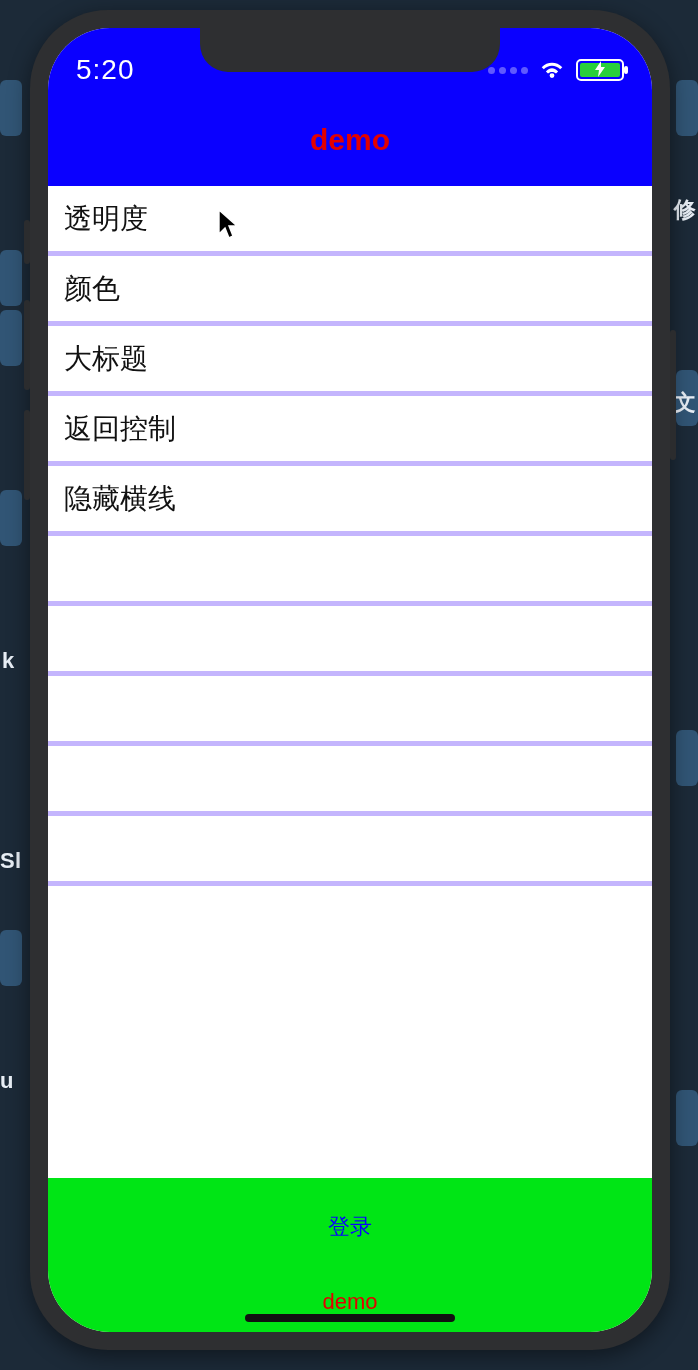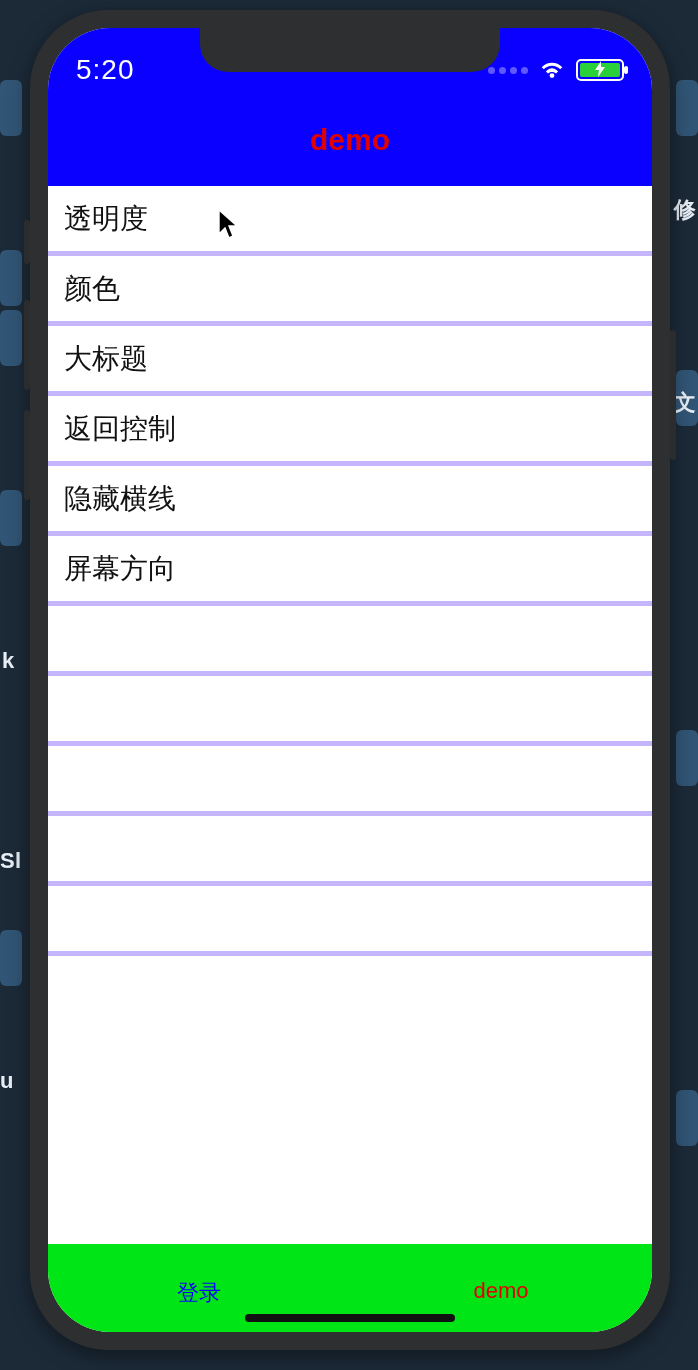--- a/index.html
+++ b/index.html
@@ -78,22 +78,22 @@
     position:absolute; top:158px; left:0; right:0; bottom:122px;
     background:#fff; overflow:hidden;
   }
   .row {
     height:70px; padding:0 16px; display:flex; align-items:center;
     border-bottom:5px solid #c4b5fd; font-size:28px; color:#111;
   }
 
   
   .tabbar {
-    position:absolute; bottom:0; left:0; right:0; height:88px;
-    background:#00e515; display:flex;
+    position:absolute; bottom:0; left:0; right:0; height:154px;
+    background:#00e515; display:flex;flex-direction:column;
   }
   .tab { flex:1; display:flex; align-items:flex-start; justify-content:center; padding-top:34px; font-size:22px; }
   .tab.a { color:#0a00ff; }
   .tab.b { color:#e30000; }
 
   
   .home-indicator {
     position:absolute; bottom:10px; left:50%; transform:translateX(-50%);
     width:210px; height:8px; background:#111; border-radius:6px; z-index:60;
   }
@@ -169,23 +169,20 @@
       <div class="row">
           <span>大标题</span>
         </div>
       <div class="row">
           <span>返回控制</span>
         </div>
       <div class="row">
           <span>隐藏横线</span>
         </div>
       <div class="row">
-          <span>屏幕方向</span>
-        </div>
-      <div class="row">
           <span></span>
         </div>
       <div class="row">
           <span></span>
         </div>
       <div class="row">
           <span></span>
         </div>
       <div class="row">
           <span></span>

